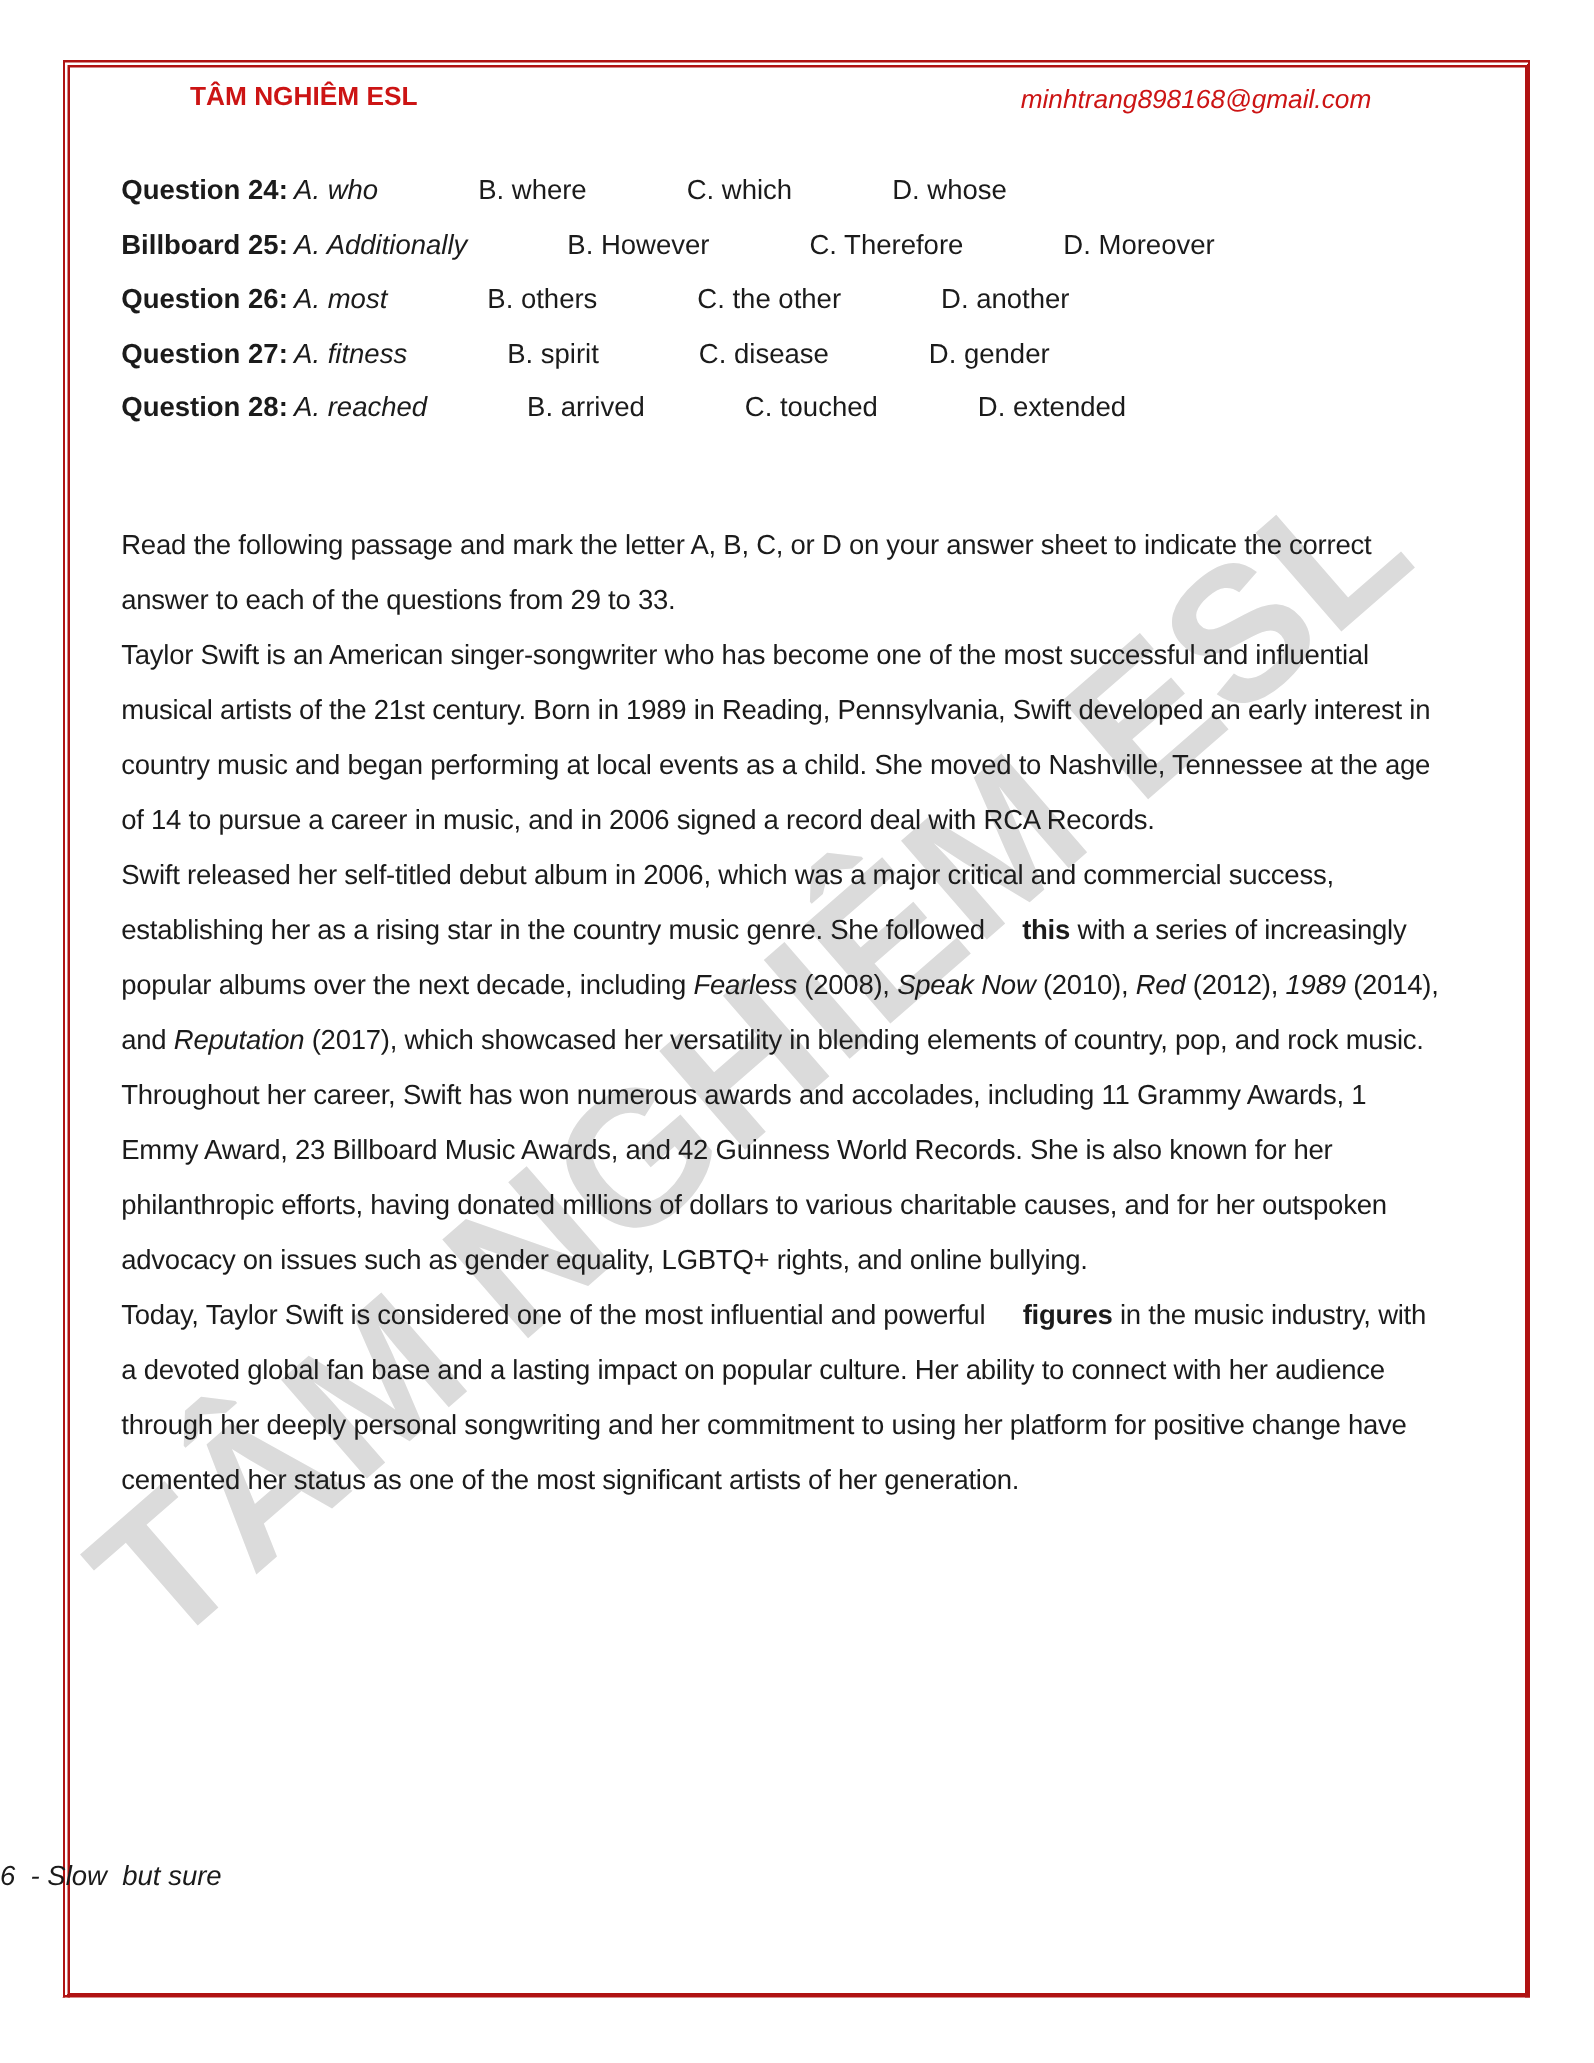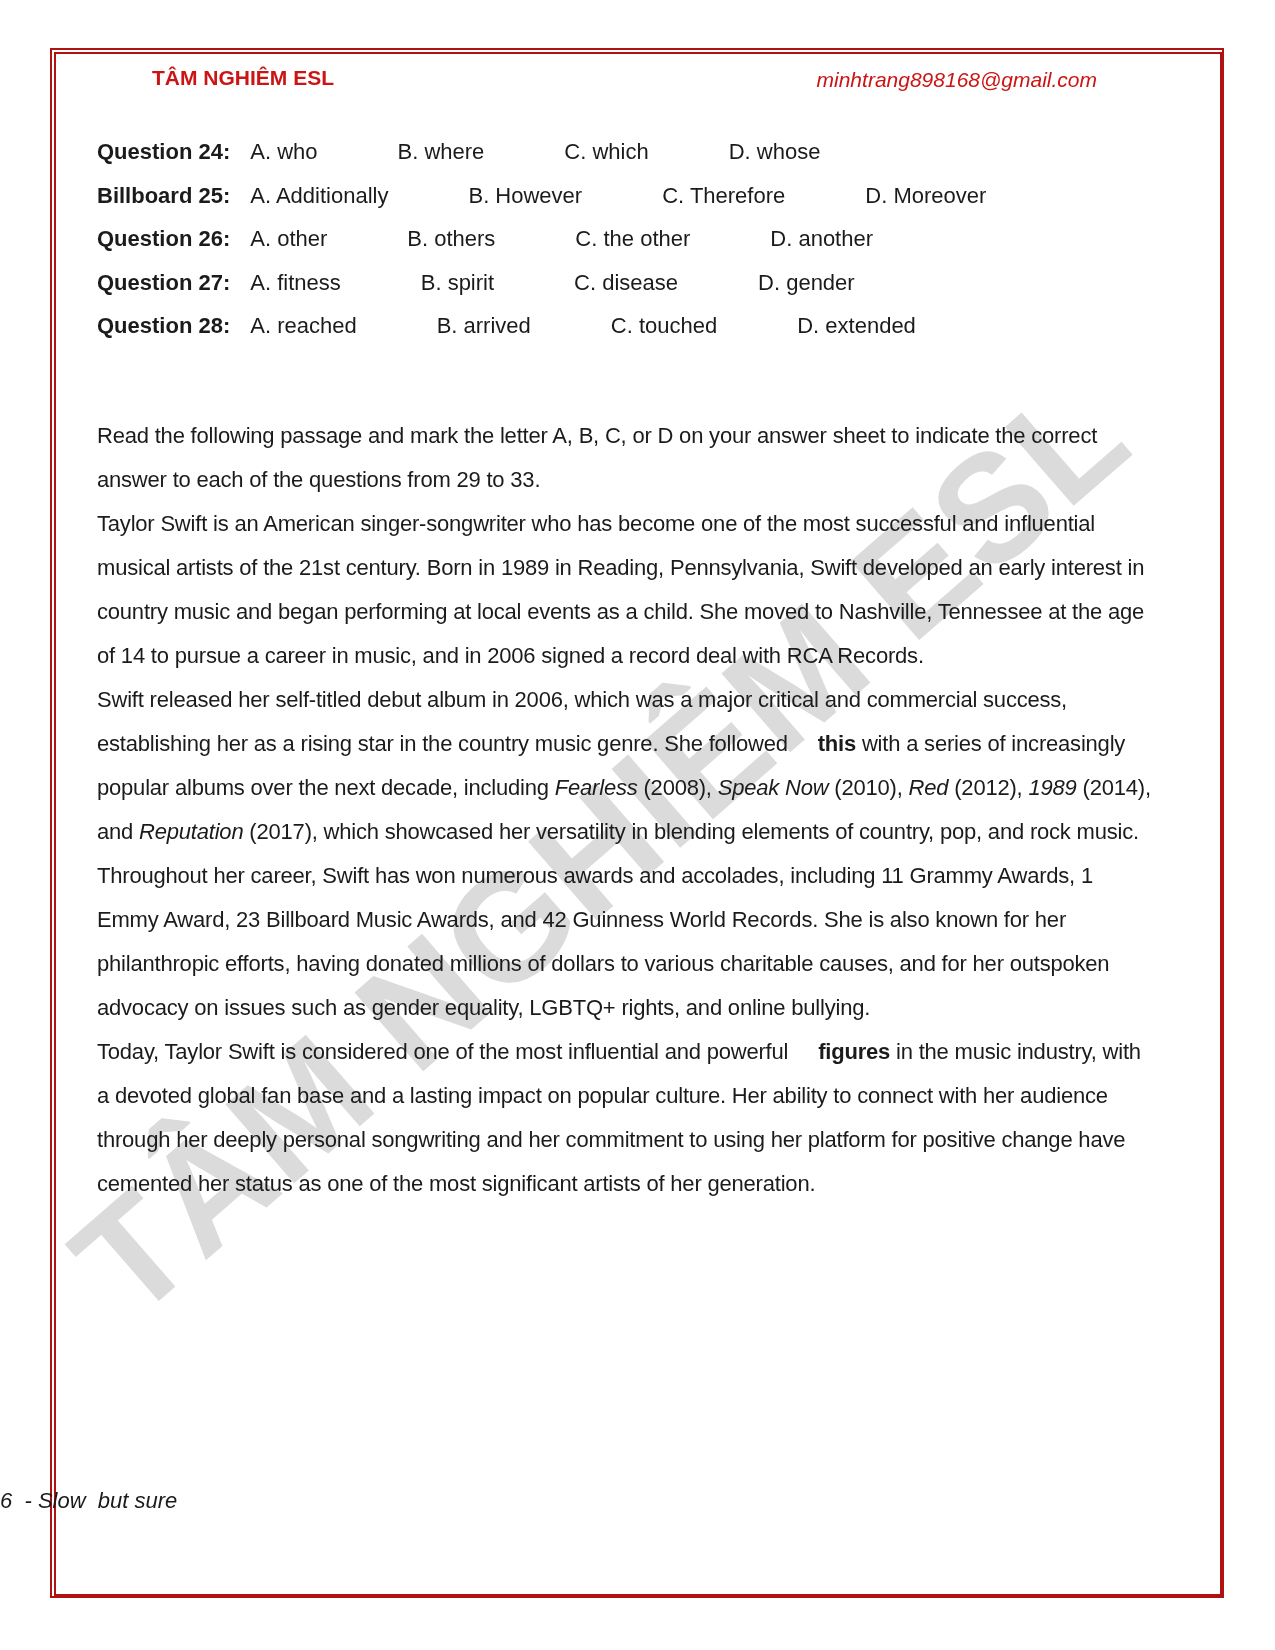--- a/index.html
+++ b/index.html
@@ -47,21 +47,21 @@
     color:var(--brand-red,#cc1414);
     font-style:italic;
   }
   .questions{
     position:absolute;left:97px;top:130px;
     font-size:22px;line-height:43.5px;
     white-space:nowrap;
   }
   .q-label{font-weight:bold;}
   .q-opt{margin-left:80px;}
-  .q-opt.first{margin-left:20px;}
+  .q-opt.first{margin-left:5px;font-style:italic;}
   .passage{
     position:absolute;left:97px;top:414px;
     width:1060px;
     font-size:22px;line-height:44px;
     letter-spacing:-0.2px;
   }
   .passage p{margin:0;padding:0;}
   .seg-b{font-weight:bold;margin-left:24px;}
   .seg-i{font-style:italic;}
   .footer{
@@ -81,21 +81,21 @@
   <div class="border-frame"></div>
 
   <div class="content">
 
     <div class="school">TÂM NGHIÊM ESL</div>
     <div class="email">minhtrang898168@gmail.com</div>
 
     <div class="questions" id="questions">
         <div class="q-row"><span class="q-label">Question 24:</span><span class="q-opt first">A. who</span><span class="q-opt">B. where</span><span class="q-opt">C. which</span><span class="q-opt">D. whose</span></div>
         <div class="q-row"><span class="q-label">Billboard 25:</span><span class="q-opt first">A. Additionally</span><span class="q-opt">B. However</span><span class="q-opt">C. Therefore</span><span class="q-opt">D. Moreover</span></div>
-        <div class="q-row"><span class="q-label">Question 26:</span><span class="q-opt first">A. other</span><span class="q-opt">B. others</span><span class="q-opt">C. the other</span><span class="q-opt">D. another</span></div>
+        <div class="q-row"><span class="q-label">Question 26:</span><span class="q-opt first">A. most</span><span class="q-opt">B. others</span><span class="q-opt">C. the other</span><span class="q-opt">D. another</span></div>
         <div class="q-row"><span class="q-label">Question 27:</span><span class="q-opt first">A. fitness</span><span class="q-opt">B. spirit</span><span class="q-opt">C. disease</span><span class="q-opt">D. gender</span></div>
         <div class="q-row"><span class="q-label">Question 28:</span><span class="q-opt first">A. reached</span><span class="q-opt">B. arrived</span><span class="q-opt">C. touched</span><span class="q-opt">D. extended</span></div>
       </div>
 
     <div class="passage" id="passage">
         <p><span class="seg-n">Read the following passage and mark the letter A, B, C, or D on your answer sheet to indicate the correct answer to each of the questions from 29 to 33.</span></p>
         <p><span class="seg-n">Taylor Swift is an American singer-songwriter who has become one of the most successful and influential musical artists of the 21st century. Born in 1989 in Reading, Pennsylvania, Swift developed an early interest in country music and began performing at local events as a child. She moved to Nashville, Tennessee at the age of 14 to pursue a career in music, and in 2006 signed a record deal with RCA Records.</span></p>
         <p><span class="seg-n">Swift released her self-titled debut album in 2006, which was a major critical and commercial success, establishing her as a rising star in the country music genre. She followed </span><span class="seg-b">this</span><span class="seg-n"> with a series of increasingly popular albums over the next decade, including </span><span class="seg-i">Fearless</span><span class="seg-n"> (2008), </span><span class="seg-i">Speak Now</span><span class="seg-n"> (2010), </span><span class="seg-i">Red</span><span class="seg-n"> (2012), </span><span class="seg-i">1989</span><span class="seg-n"> (2014), and </span><span class="seg-i">Reputation</span><span class="seg-n"> (2017), which showcased her versatility in blending elements of country, pop, and rock music.</span></p>
         <p><span class="seg-n">Throughout her career, Swift has won numerous awards and accolades, including 11 Grammy Awards, 1 Emmy Award, 23 Billboard Music Awards, and 42 Guinness World Records. She is also known for her philanthropic efforts, having donated millions of dollars to various charitable causes, and for her outspoken advocacy on issues such as gender equality, LGBTQ+ rights, and online bullying.</span></p>
         <p><span class="seg-n">Today, Taylor Swift is considered one of the most influential and powerful </span><span class="seg-b">figures</span><span class="seg-n"> in the music industry, with a devoted global fan base and a lasting impact on popular culture. Her ability to connect with her audience through her deeply personal songwriting and her commitment to using her platform for positive change have cemented her status as one of the most significant artists of her generation.</span></p>

